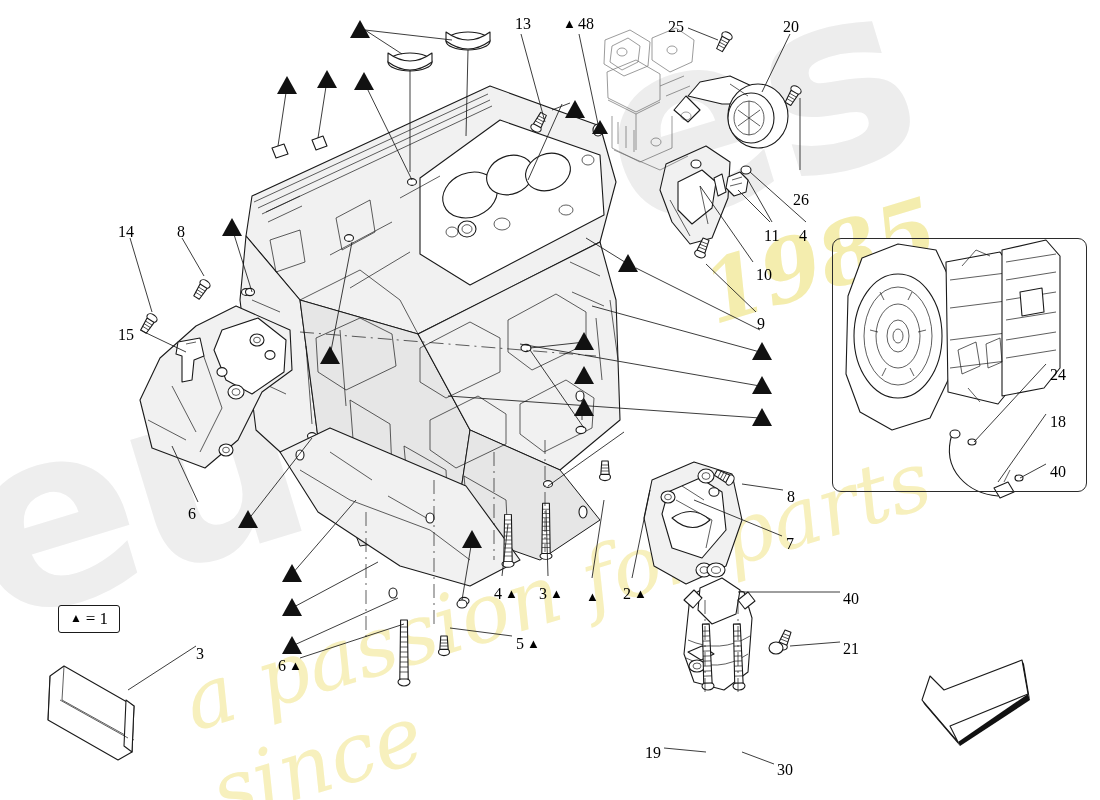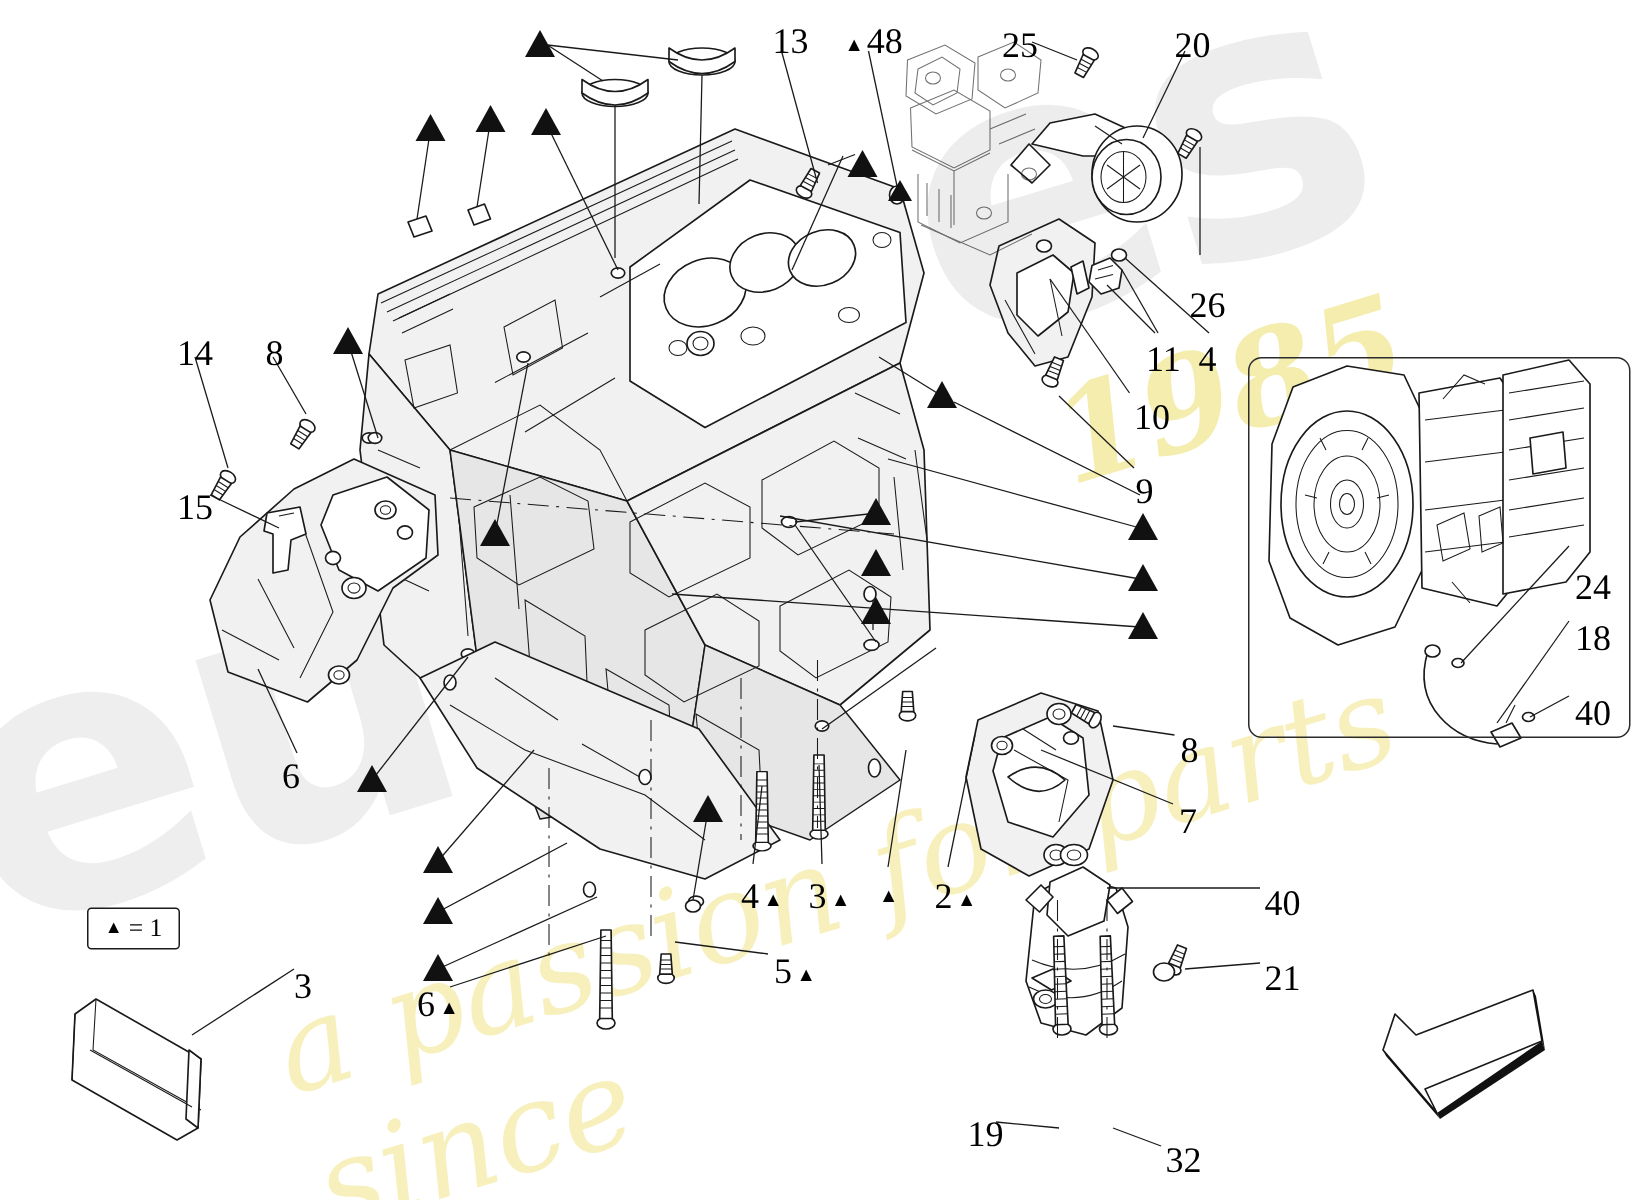--- a/index.html
+++ b/index.html
@@ -9,21 +9,21 @@
     background:#ffffff;
     overflow:hidden;
     font-family:"Liberation Serif", serif;
   }
   #art{position:absolute;left:0;top:0;width:1100px;height:800px;}
 
   
   .lbl{
     position:absolute;
     font-family:"Liberation Serif", serif;
-    font-size:24px;
+    font-size:16px;
     color:#000;
     line-height:1;
     white-space:nowrap;
     letter-spacing:0px;
   }
   .lbl.tri-after::after{content:"\25B2";font-size:13px;margin-left:3px;position:relative;top:-1px;}
   .lbl.tri-before::before{content:"\25B2";font-size:13px;margin-right:2px;position:relative;top:-1px;}
   .lbl.tri-only{font-size:13px;}
 
   
@@ -512,29 +512,29 @@
   <div class="lbl" style="left:793px;top:192px">26</div>
   <div class="lbl" style="left:764px;top:228px">11</div>
   <div class="lbl" style="left:799px;top:228px">4</div>
   <div class="lbl" style="left:756px;top:267px">10</div>
   <div class="lbl" style="left:757px;top:316px">9</div>
   <div class="lbl" style="left:118px;top:224px">14</div>
   <div class="lbl" style="left:177px;top:224px">8</div>
   <div class="lbl" style="left:118px;top:327px">15</div>
   <div class="lbl" style="left:188px;top:506px">6</div>
   <div class="lbl" style="left:196px;top:646px">3</div>
-  <div class="lbl" style="left:1050px;top:380px">24</div>
+  <div class="lbl" style="left:1050px;top:367px">24</div>
   <div class="lbl" style="left:1050px;top:414px">18</div>
   <div class="lbl" style="left:1050px;top:464px">40</div>
   <div class="lbl" style="left:787px;top:489px">8</div>
   <div class="lbl" style="left:786px;top:536px">7</div>
   <div class="lbl" style="left:843px;top:591px">40</div>
   <div class="lbl" style="left:843px;top:641px">21</div>
   <div class="lbl" style="left:645px;top:745px">19</div>
-  <div class="lbl" style="left:777px;top:762px">32</div>
+  <div class="lbl" style="left:777px;top:762px">30</div>
   <div class="lbl tri-after" style="left:278px;top:658px">6</div>
   <div class="lbl tri-after" style="left:516px;top:636px">5</div>
   <div class="lbl tri-after" style="left:494px;top:586px">4</div>
   <div class="lbl tri-after" style="left:539px;top:586px">3</div>
   <div class="lbl tri-only" style="left:586px;top:590px">▲</div>
   <div class="lbl tri-after" style="left:623px;top:586px">2</div>
 
 </div>
 
 </body></html>

